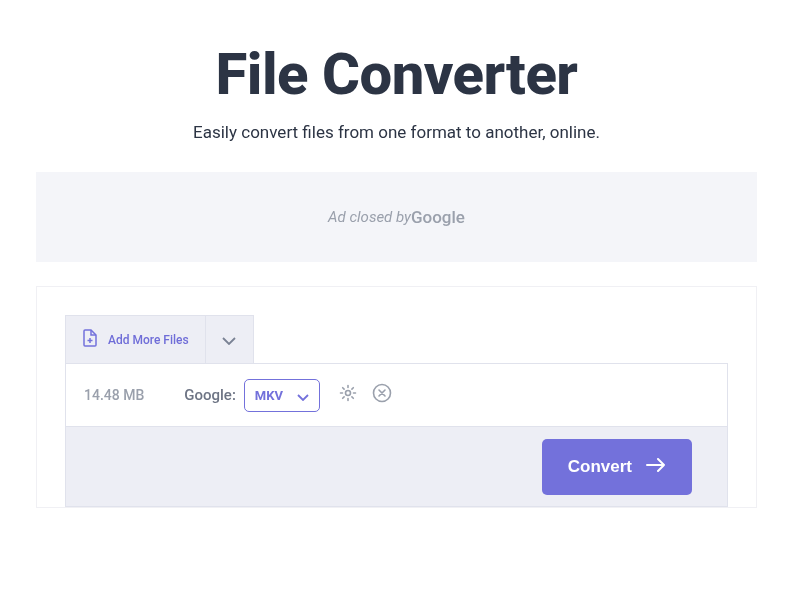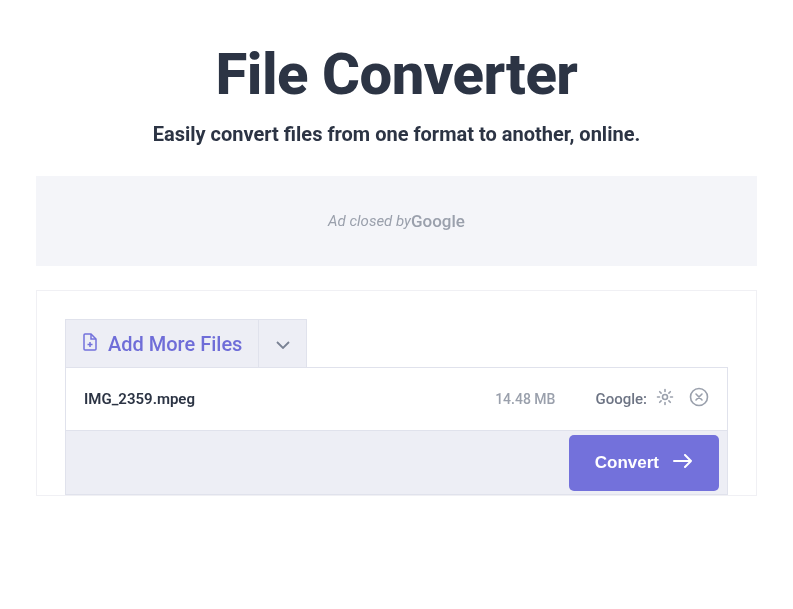--- a/index.html
+++ b/index.html
@@ -16,25 +16,25 @@
     }
     .page-title {
       font-size: 58px;
       font-weight: 800;
       color: #2c3444;
       text-align: center;
       margin-top: 40px;
       letter-spacing: -0.5px;
     }
     .subtitle {
-      font-size: 20px;
+      font-size: 17px;
       color: #2c3444;
       text-align: center;
       margin-top: 14px;
-      font-weight: 700;
+      font-weight: 400;
     }
     .ad-box {
       background: #f4f5f9;
       margin: 30px 36px 0 36px;
       height: 90px;
       display: flex;
       align-items: center;
       justify-content: center;
     }
     .ad-text {
@@ -60,21 +60,21 @@
     }
     .add-files-btn {
       display: flex;
       align-items: center;
       background: #edeef5;
       border: 1px solid #e0e2ec;
       border-bottom: none;
       padding: 18px 16px;
       cursor: pointer;
       color: #6f6dd8;
-      font-size: 20px;
+      font-size: 12px;
       font-weight: 500;
     }
     .add-files-btn svg {
       margin-right: 10px;
     }
     .add-files-dropdown {
       display: flex;
       align-items: center;
       justify-content: center;
       background: #edeef5;
@@ -134,25 +134,25 @@
     }
     .close-btn {
       cursor: pointer;
       display: flex;
       align-items: center;
     }
     .action-bar {
       background: #edeef5;
       border: 1px solid #e0e2ec;
       border-top: none;
-      height: 64px;
+      height: 80px;
       display: flex;
       align-items: center;
       justify-content: flex-end;
-      padding: 0 8px;
+      padding: 0 35px;
     }
     .convert-btn {
       background: #7371db;
       color: #ffffff;
       border: none;
       border-radius: 5px;
       padding: 18px 26px;
       font-size: 17px;
       font-weight: 600;
       cursor: pointer;
@@ -189,23 +189,30 @@
     <div class="add-files-dropdown">
       <span>
         <svg width="14" height="8" viewBox="0 0 14 8" fill="none">
           <path d="M1 1L7 7L13 1" stroke="#7a8294" stroke-width="1.8" fill="none"></path>
         </svg>
       </span>
     </div>
   </div>
 
   <div class="file-row">
-    <span class="file-name">IMG_2359.mpeg</span>
     <span class="file-size">14.48 MB</span>
     <span class="output-label">Google:</span>
+    <div class="output-select">
+      <span class="output-value">MKV</span>
+      <span>
+        <svg width="12" height="7" viewBox="0 0 12 7" fill="none">
+          <path d="M1 1L6 6L11 1" stroke="#7371db" stroke-width="1.8" fill="none"></path>
+        </svg>
+      </span>
+    </div>
     <div class="gear-btn">
       <span>
         <svg width="20" height="20" viewBox="0 0 20 20" fill="none">
           <circle cx="10" cy="10" r="2.5" stroke="#9aa0ac" stroke-width="1.6"></circle>
           <path d="M10 2.5V4.5M10 15.5V17.5M17.5 10H15.5M4.5 10H2.5M15.3 4.7L13.9 6.1M6.1 13.9L4.7 15.3M15.3 15.3L13.9 13.9M6.1 6.1L4.7 4.7" stroke="#9aa0ac" stroke-width="1.6" stroke-linecap="round"></path>
         </svg>
       </span>
     </div>
     <div class="close-btn">
       <span>

